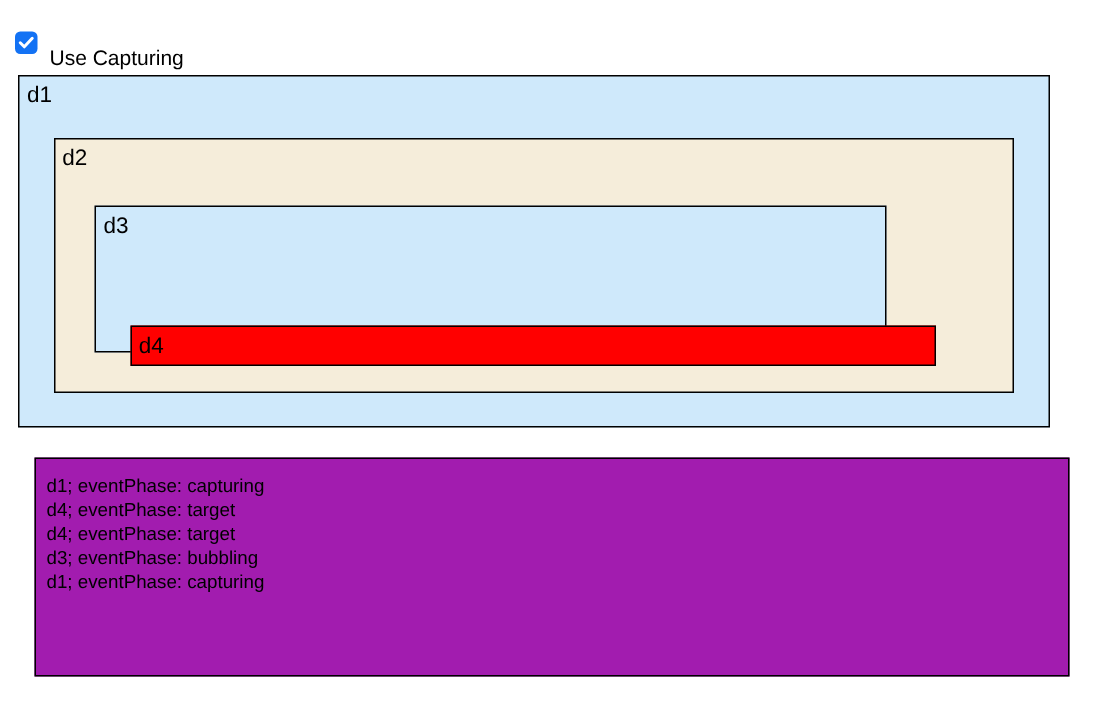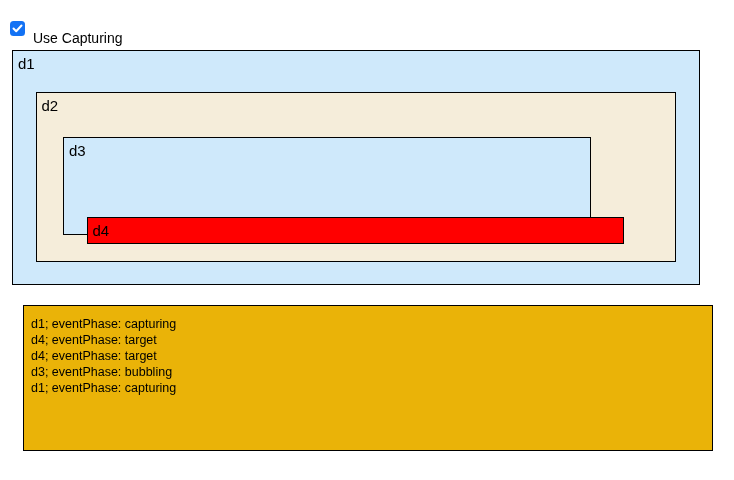--- a/index.html
+++ b/index.html
@@ -60,21 +60,21 @@
 
   
   .log {
     position: absolute;
     left: 23px;
     top: 305px;
     width: 690px;
     height: 146px;
     border: 1.5px solid #000000;
     box-sizing: border-box;
-    background: #eab308;
+    background: #a21caf;
     padding: 10px 6px 0 7px;
     font-size: 12.5px;
     line-height: 16px;
     overflow: hidden;
   }
   .log-line { white-space: pre; }
 </style>
 </head>
 <body>
 

